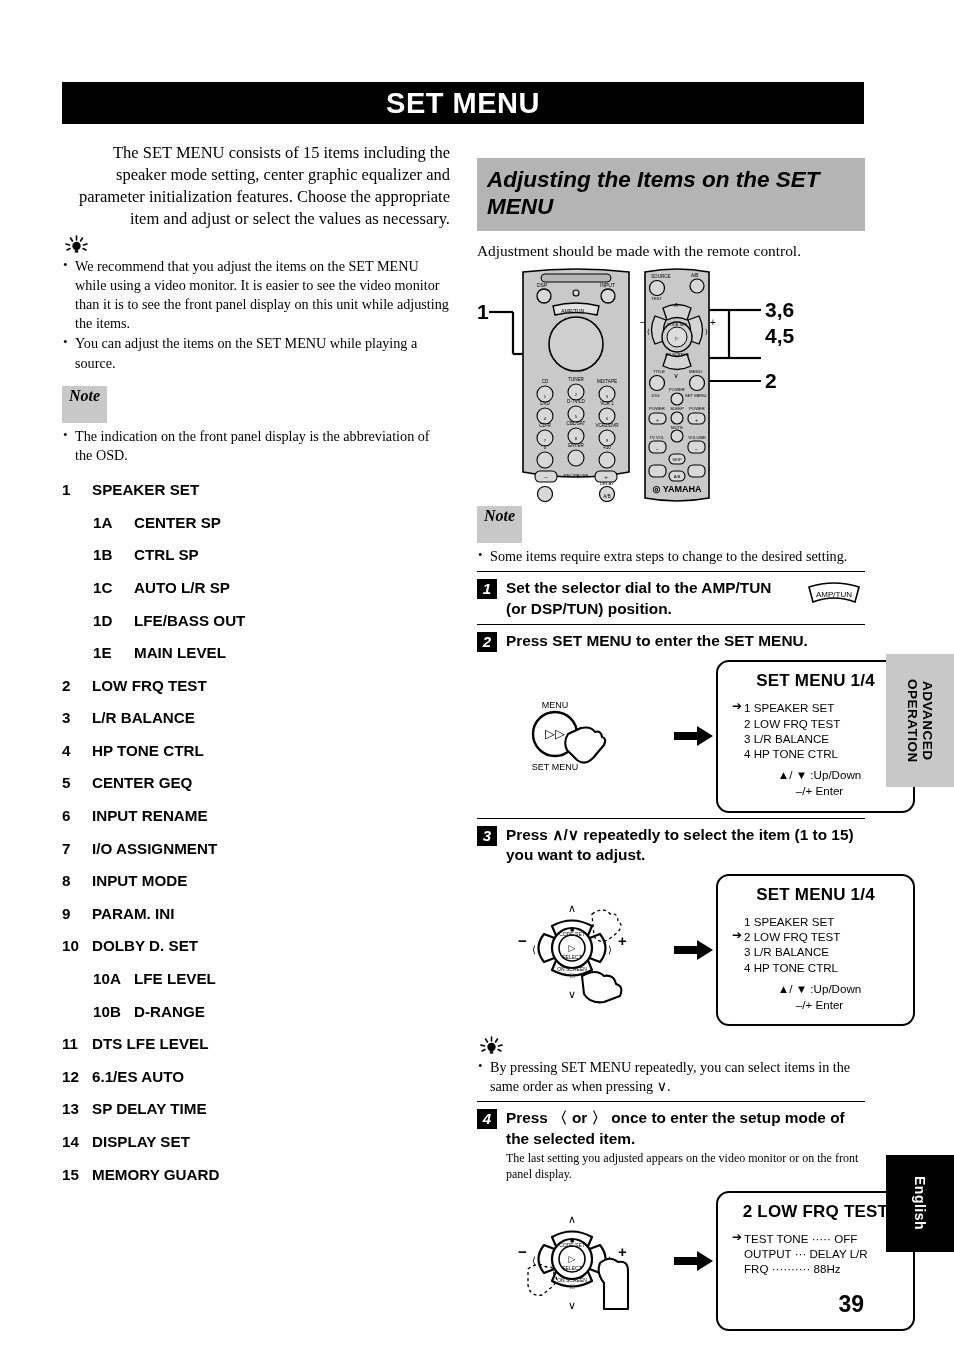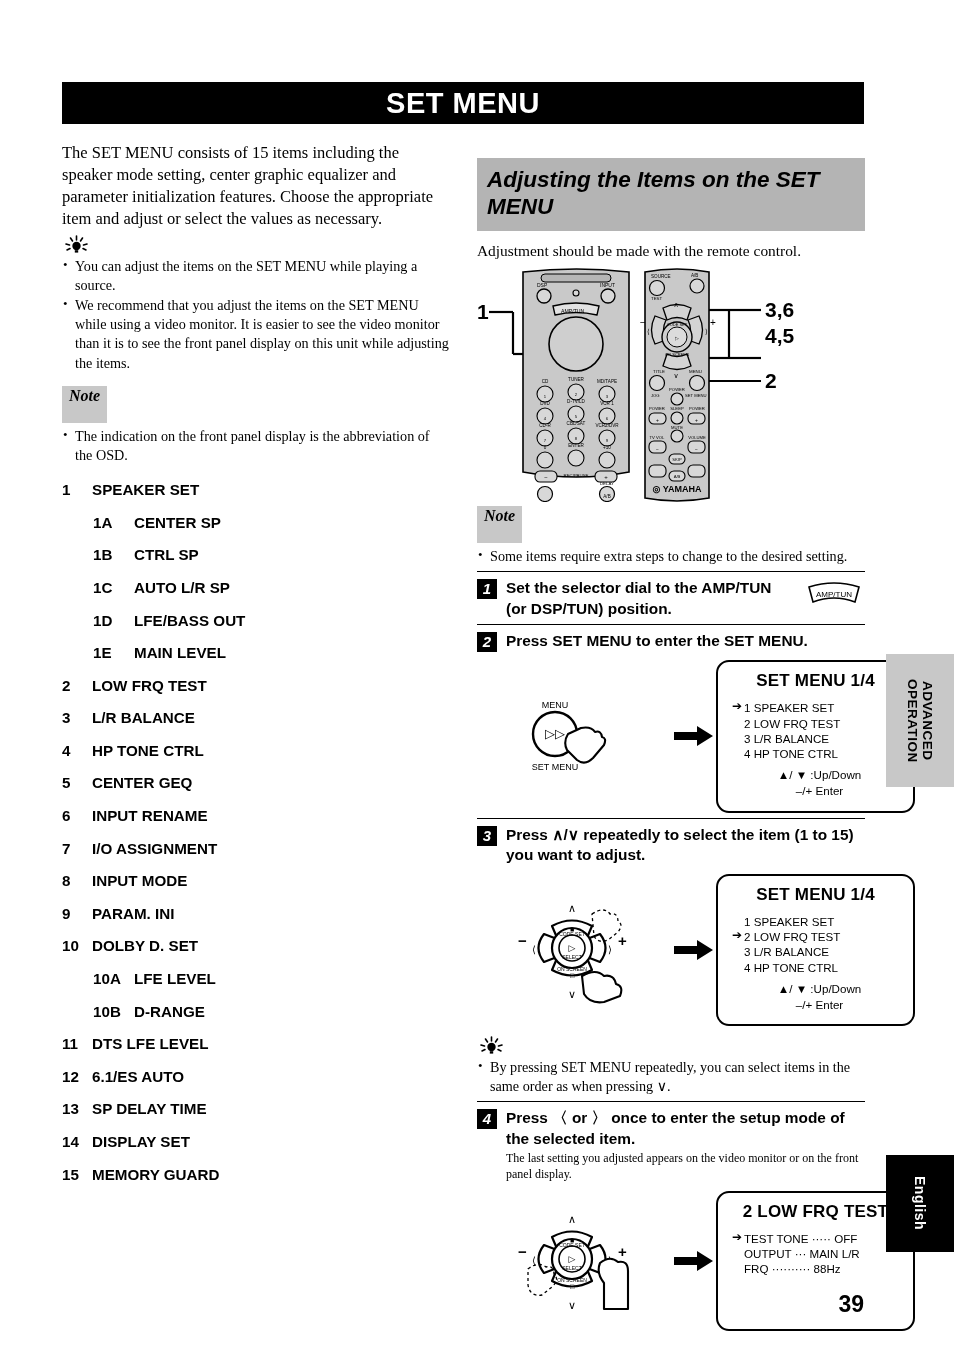--- a/index.html
+++ b/index.html
@@ -51,20 +51,21 @@
     position: absolute;
     left: 477px;
     top: 158px;
     width: 388px;
   }
 
   .intro {
     font-size: 16.5px;
     line-height: 1.33;
     margin: 0 0 2px 0;
+    text-align: right;
   }
 
   
   .bulb {
     width: 26px;
     height: 20px;
     position: relative;
     margin: 5px 0 2px 2px;
   }
   .bulb svg { display: block; }
@@ -335,22 +336,22 @@
           <line x1="23" y1="9" x2="19.5" y2="10"></line>
           <line x1="3" y1="15" x2="6" y2="13.5"></line>
           <line x1="22" y1="15" x2="19" y2="13.5"></line>
         </g>
         <circle cx="12.5" cy="11" r="4.2" fill="#000"></circle>
         <rect x="10.8" y="15.2" width="3.4" height="2.4" fill="#000"></rect>
       </svg>
     </div>
 
     <ul class="bullets">
+      <li>We recommend that you adjust the items on the SET MENU while using a video monitor. It is easier to see the video monitor than it is to see the front panel display on this unit while adjusting the items.</li>
       <li>You can adjust the items on the SET MENU while playing a source.</li>
-      <li>We recommend that you adjust the items on the SET MENU while using a video monitor. It is easier to see the video monitor than it is to see the front panel display on this unit while adjusting the items.</li>
     </ul>
 
     <div><span class="note-badge">Note</span></div>
 
     <ul class="bullets">
       <li>The indication on the front panel display is the abbreviation of the OSD.</li>
     </ul>
 
     <div class="menu-list">
       <div class="menu-row">
@@ -783,21 +784,21 @@
       </div>
       <div class="arrow-big">
         <svg width="40" height="22" viewBox="0 0 40 22">
           <path d="M0 7 H 23 V 1 L 39 11 L 23 21 V 15 H 0 Z" fill="#000"></path>
         </svg>
       </div>
       <div class="osd">
         <div class="osd-title">2 LOW FRQ TEST</div>
         <div class="osd-body">
           <div class="osd-line"><span class="arrow">➔</span><span>TEST TONE ····· OFF</span></div>
-          <div class="osd-line"><span>OUTPUT ··· MAIN L/R</span></div>
+          <div class="osd-line"><span>OUTPUT ··· DELAY L/R</span></div>
           <div class="osd-line"><span>FRQ ·········· 88Hz</span></div>
         </div>
         <div class="osd-foot" style="height:34px"></div>
       </div>
     </div>
 
   </div>
 
   <div class="side-tab" id="tab-advanced">
     <div class="label"><span>ADVANCED</span><br><span>OPERATION</span></div>

